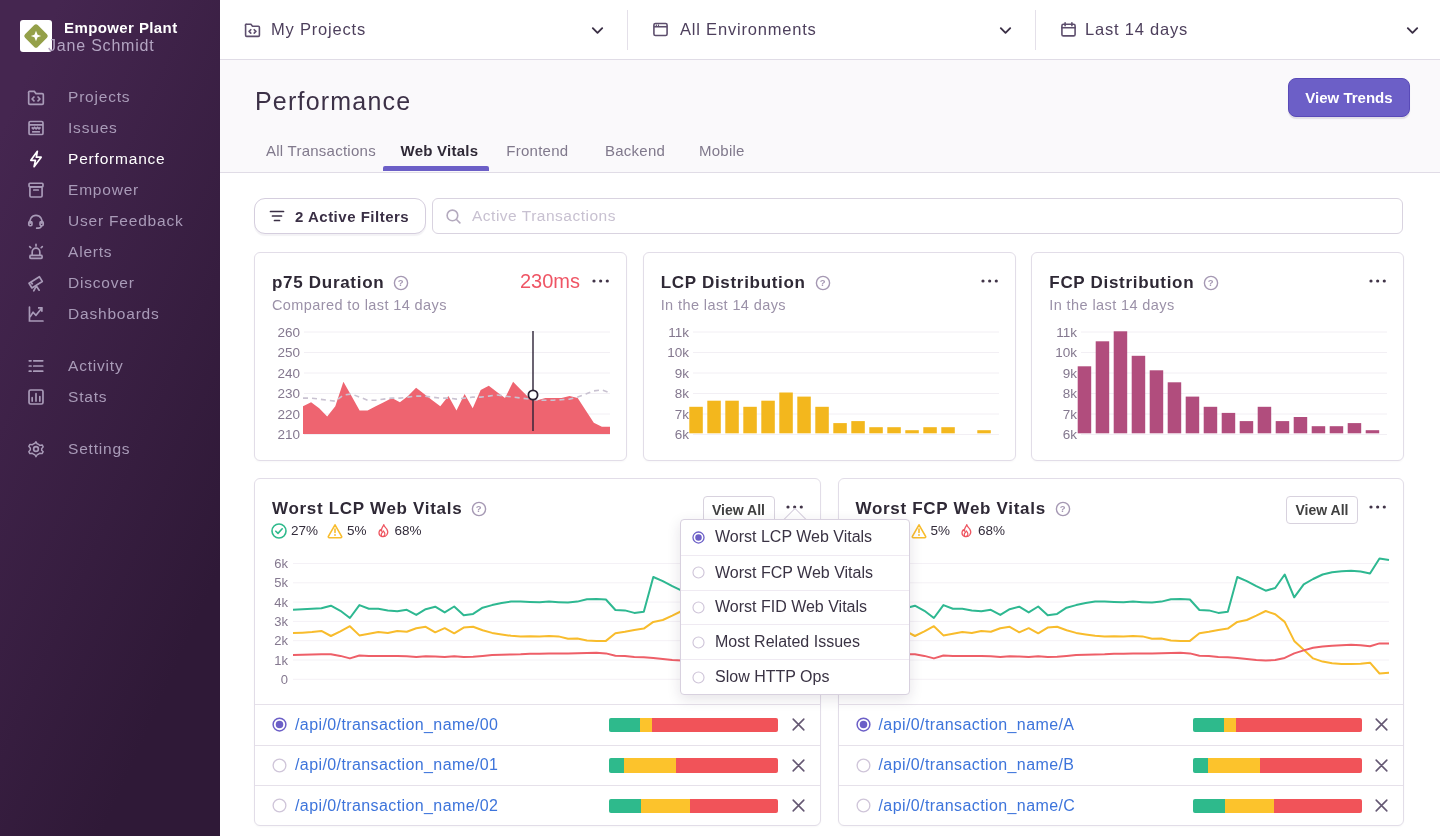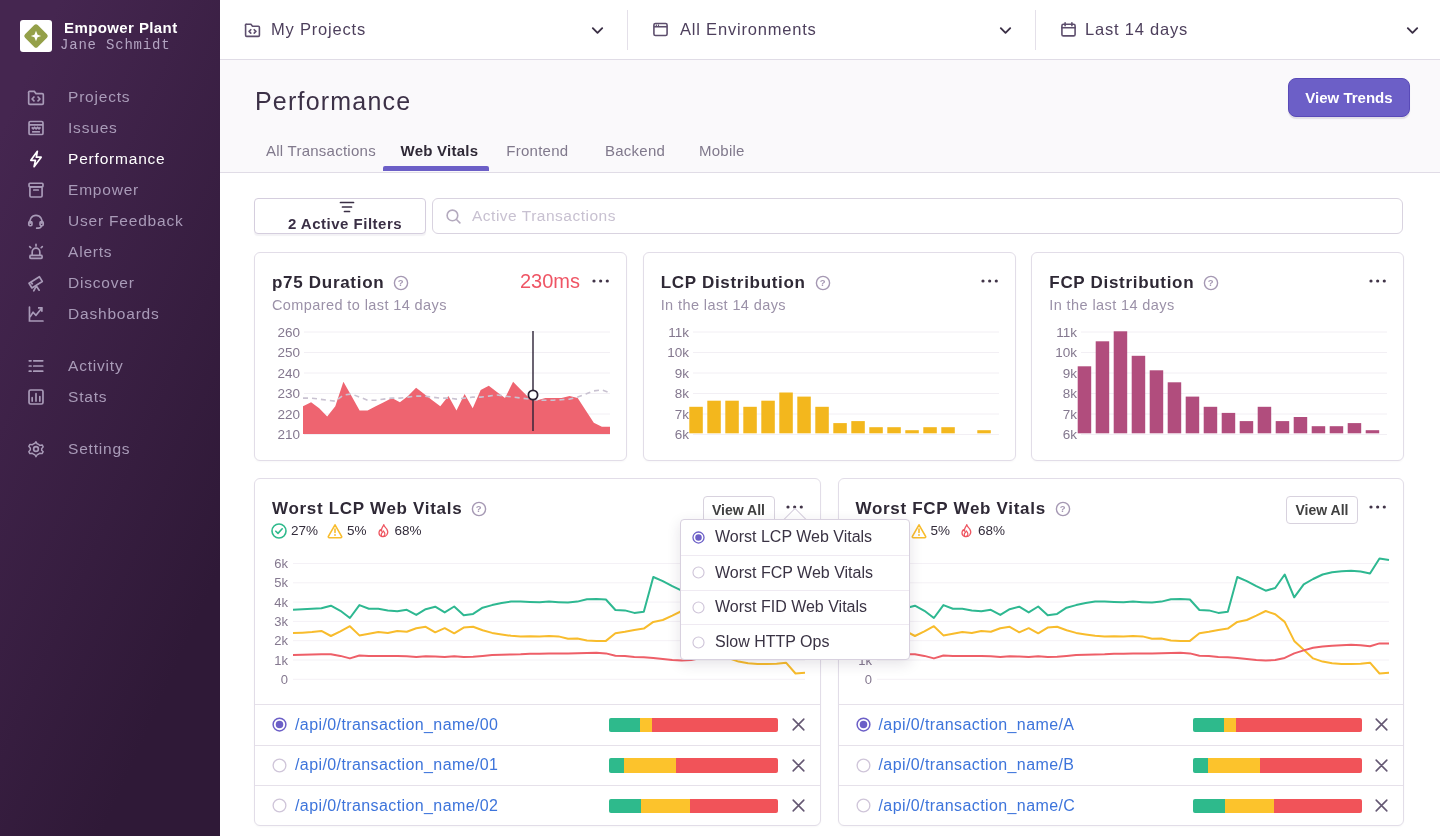--- a/index.html
+++ b/index.html
@@ -1,21 +1,21 @@
 <!DOCTYPE html>
 <html><head><meta charset="utf-8"><style>
 * { margin:0; padding:0; box-sizing:border-box; }
 html,body { width:1440px; height:836px; overflow:hidden; font-family:"Liberation Sans", sans-serif; }
 .abs { position:absolute; }
 
 .sidebar { position:absolute; left:0; top:0; width:220px; height:836px;
   background:linear-gradient(294deg,#2f1937 20%,#452650 90%);padding-left:8px; }
 .org { position:absolute; left:20px; top:20px; }
 .orgname { position:absolute; left:64px; top:19px; color:#fff; font-size:15px; font-weight:bold; letter-spacing:.4px; }
-.orguser { position:absolute; left:60px; top:37px; color:#b3a5c2; font-size:14px; letter-spacing:.8px;font-family:Liberation Mono, monospace; }
+.orguser { position:absolute; left:48px; top:37px; color:#b3a5c2; font-size:16px; letter-spacing:.8px; }
 .nav-item { position:absolute; left:27px; height:22px; display:flex; align-items:center; }
 .nav-ic { width:18px; height:18px; display:inline-block; }
 .nav-txt { margin-left:23px; font-size:15.5px; color:#a99bb8; letter-spacing:.8px; }
 .nav-item.active .nav-txt { color:#fff; }
 
 .topbar { position:absolute; left:220px; top:0; width:1220px; height:60px; background:#fff;
   border-bottom:1px solid #e0dce6; }
 .tb-sec { position:absolute; top:0; height:59px; display:flex; align-items:center; }
 .tb-div { position:absolute; top:10px; height:40px; width:1px; background:#e4e0e9; }
 .tb-txt { font-size:16.5px; letter-spacing:0.8px; color:#4d3f5c; }
@@ -25,21 +25,21 @@
 .ptitle { position:absolute; left:35px; top:27px; font-size:25px; color:#3c3147; letter-spacing:1.2px; }
 .vtrends { position:absolute; left:1068px; top:18px; width:122px; height:39px; background:#6C5FC7;
   border:1px solid #594ab8; border-radius:8px; color:#fff; font-size:15px; font-weight:bold;
   display:flex; align-items:center; justify-content:center; box-shadow:0 2px 1px rgba(45,30,80,0.12); }
 .tab { position:absolute; top:82px; font-size:15px; letter-spacing:.25px; color:#80798c; }
 .tab.active { color:#2f2936; font-weight:bold; }
 .underline { position:absolute; left:163px; top:106px; width:106.3px; height:4.5px; background:#6C5FC7; border-radius:2px 2px 0 0; }
 
 .content { position:absolute; left:220px; top:173px; width:1220px; height:663px; background:#fff; }
 .fbtn { position:absolute; left:34px; top:25px; width:172px; height:36px; background:#fff; border:1px solid #d5cede;
-  border-radius:4px; display:flex; align-items:center; box-shadow:0 2px 1px rgba(45,30,80,0.06);flex-direction:column; }
+  border-radius:11px; display:flex; align-items:center; box-shadow:0 2px 1px rgba(45,30,80,0.06); }
 .fbtn span { font-size:15px; font-weight:bold; letter-spacing:.5px; color:#3a2f45; margin-left:10px; }
 .finput { position:absolute; left:212px; top:25px; width:971px; height:36px; background:#fff; border:1px solid #d9d3e0;
   border-radius:6px; display:flex; align-items:center; }
 .finput span { font-size:15.5px; letter-spacing:.5px; color:#c8c1d1; margin-left:10px; }
 .card { position:absolute; background:#fff; border:1px solid #e2dde8; border-radius:6px; box-shadow:0 1px 2px rgba(0,0,0,0.03); }
 .ctitle { position:absolute; left:17px; top:20px; font-size:17px; font-weight:bold; letter-spacing:0.7px; color:#2f2936; display:flex; align-items:center; }
 .ctitle .q { margin-left:9px; display:inline-flex; }
 .csub { position:absolute; left:17px; top:44px; font-size:14.5px; letter-spacing:0.4px; color:#9b91a8; }
 .cdots { position:absolute; right:17px; top:20px; }
 .ms { position:absolute; right:46px; top:17px; font-size:20px; color:#ef5565; }
@@ -588,15 +588,23 @@
         </svg>
       </span>
       <span>Worst FID Web Vitals</span>
     </div>
     <div class="dd-item">
       <span class="dd-rad">
         <svg width="13" height="13" viewBox="0 0 16 16">
           <circle cx="8" cy="8" r="6.8" fill="#fff" stroke="#cfc5d9" stroke-width="1.4"></circle>
         </svg>
       </span>
+      <span>Most Related Issues</span>
+    </div>
+    <div class="dd-item">
+      <span class="dd-rad">
+        <svg width="13" height="13" viewBox="0 0 16 16">
+          <circle cx="8" cy="8" r="6.8" fill="#fff" stroke="#cfc5d9" stroke-width="1.4"></circle>
+        </svg>
+      </span>
       <span>Slow HTTP Ops</span>
     </div>
   </div>
 
 </body></html>

